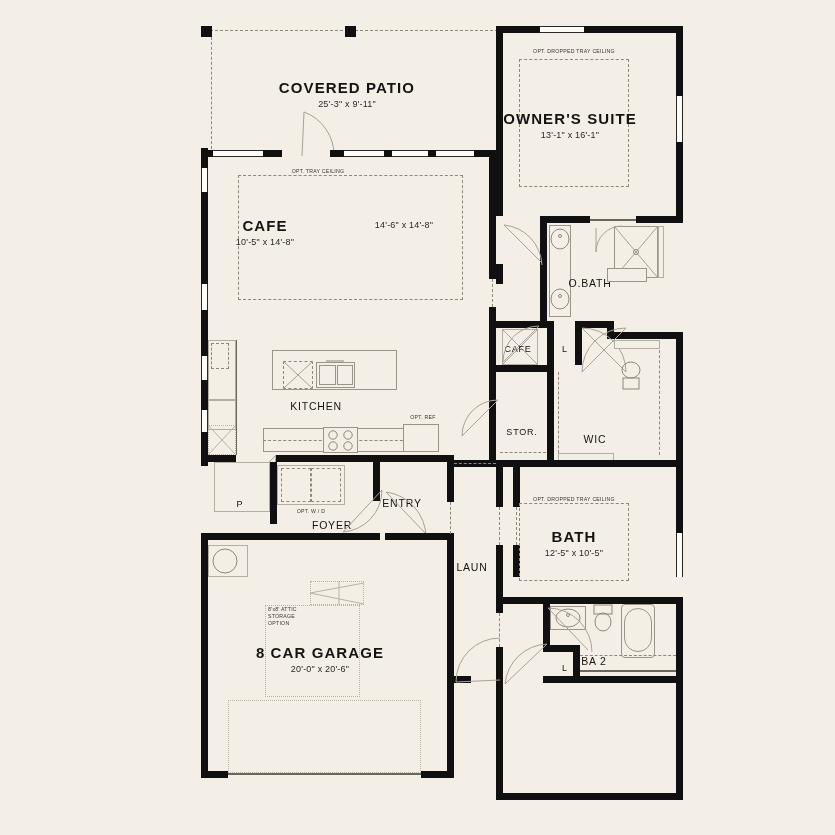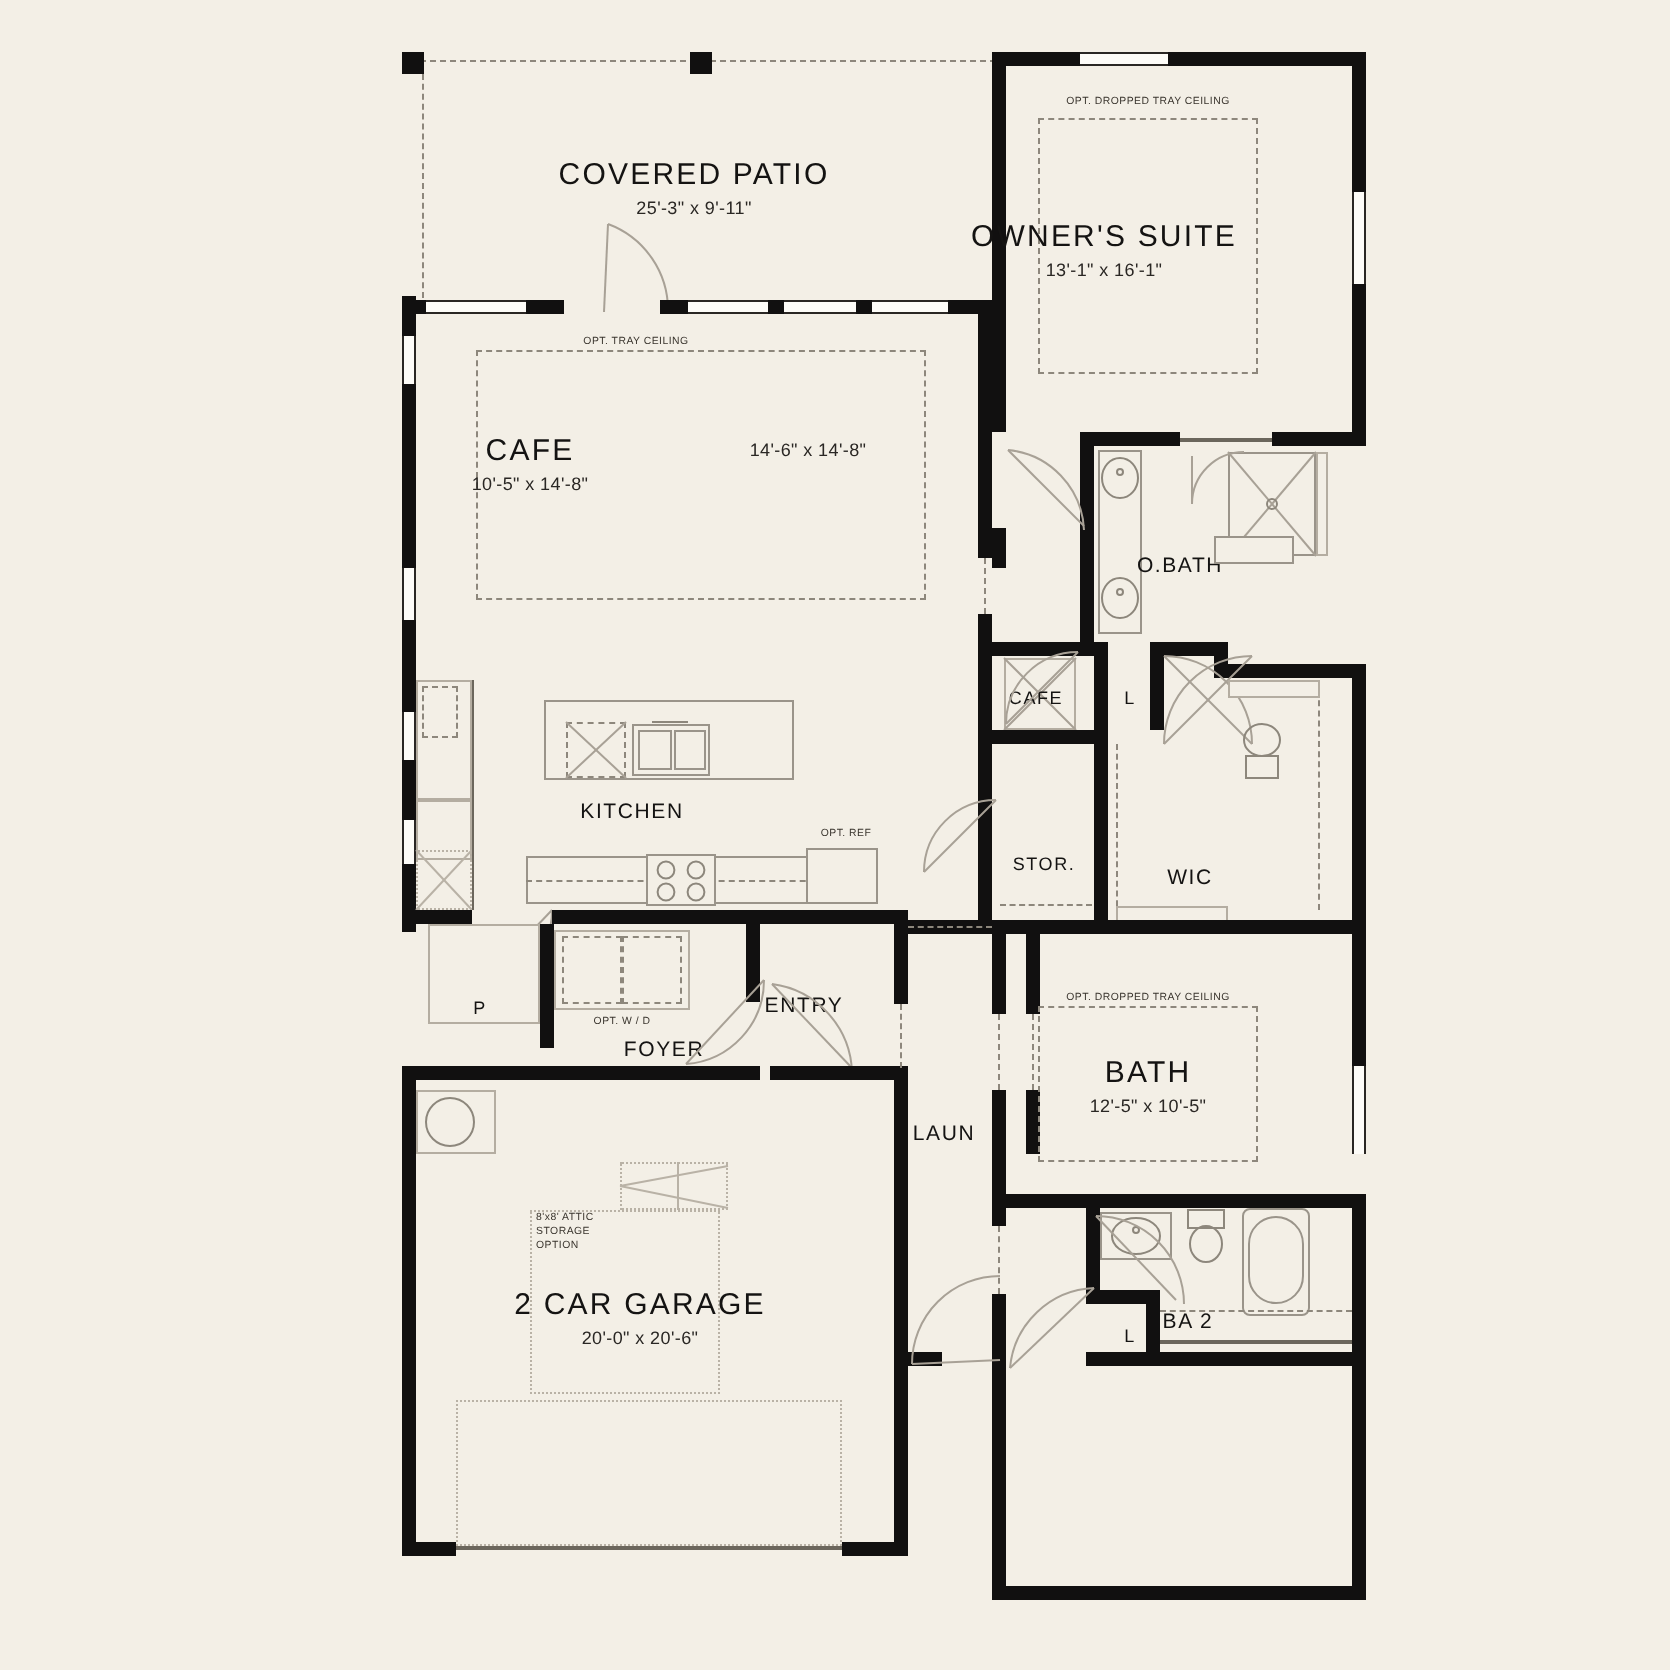--- a/index.html
+++ b/index.html
@@ -20,21 +20,21 @@
   .dash-l{position:absolute;border-left:1px dashed #8d877c;box-sizing:border-box;}
   .dash-t{position:absolute;border-top:1px dashed #8d877c;box-sizing:border-box;}
   .dot{position:absolute;border:1px dotted #b9b2a6;box-sizing:border-box;}
   .win{position:absolute;background:#fdfcf8;border-top:1px solid #2a2724;border-bottom:1px solid #2a2724;box-sizing:border-box;}
   .winv{position:absolute;background:#fdfcf8;border-left:1px solid #2a2724;border-right:1px solid #2a2724;box-sizing:border-box;}
 
   
   .rmlabel{position:absolute;text-align:center;color:#141312;
            font-family:"Liberation Sans", sans-serif;letter-spacing:.6px;
            white-space:nowrap;transform:translateX(-50%);}
-  .rmlabel .nm{display:block;font-size:15px;font-weight:400;letter-spacing:1.1px;}
+  .rmlabel .nm{display:block;font-size:15px;font-weight:700;letter-spacing:1.1px;}
   .rmlabel .dm{display:block;font-size:9px;letter-spacing:.2px;margin-top:3px;color:#2a2724;}
   .small{position:absolute;font-size:5.2px;color:#3a352e;letter-spacing:.25px;
          white-space:nowrap;transform:translateX(-50%);text-align:center;}
   .small.left{transform:none;text-align:left;line-height:7px;}
   .tag{position:absolute;font-size:12px;color:#141312;letter-spacing:.8px;white-space:nowrap;transform:translateX(-50%);}
   .tag.sm{font-size:10.5px;}
   .tag.xs{font-size:9px;}
   svg.arc{position:absolute;overflow:visible;}
   svg.arc path,svg.arc line{fill:none;stroke:#a8a196;stroke-width:1;}
   svg.ov{position:absolute;overflow:visible;}
@@ -75,21 +75,21 @@
 
   <div class="wall" style="left:496px;top:26px;width:187px;height:7px;"></div>
   <div class="wall" style="left:496px;top:26px;width:7px;height:190px;"></div>
   <div class="wall" style="left:676px;top:26px;width:7px;height:196px;"></div>
   <div class="win" style="left:540px;top:26px;width:44px;height:7px;"></div>
   <div class="winv" style="left:676px;top:96px;width:7px;height:46px;"></div>
 
   <div class="dash" style="left:519px;top:59px;width:110px;height:128px;"></div>
   <div class="small" style="left:574px;top:48px;">OPT. DROPPED TRAY CEILING</div>
 
-  <div class="rmlabel" style="left:552px;top:110px;width:180px;">
+  <div class="rmlabel" style="left:570px;top:110px;width:180px;">
     <span class="nm">OWNER'S SUITE</span>
     <span class="dm">13'-1" x 16'-1"</span>
   </div>
 
   <div class="wall" style="left:201px;top:156px;width:7px;height:12px;"></div>
   <div class="winv" style="left:201px;top:168px;width:7px;height:24px;"></div>
   <div class="wall" style="left:201px;top:192px;width:7px;height:92px;"></div>
   <div class="winv" style="left:201px;top:284px;width:7px;height:26px;"></div>
   <div class="wall" style="left:201px;top:310px;width:7px;height:46px;"></div>
   <div class="winv" style="left:201px;top:356px;width:7px;height:24px;"></div>
@@ -207,21 +207,21 @@
     <line x1="0" y1="12" x2="54" y2="23" stroke="#b9b2a6" stroke-width="1"></line>
     <line x1="29" y1="0" x2="29" y2="24" stroke="#b9b2a6" stroke-width="1"></line>
   </svg>
   <div class="small left" style="left:268px;top:606px;">
     <span>8'x8' ATTIC</span><br>
     <span>STORAGE</span><br>
     <span>OPTION</span>
   </div>
 
   <div class="rmlabel" style="left:320px;top:644px;width:190px;">
-    <span class="nm">2 CAR GARAGE</span>
+    <span class="nm">8 CAR GARAGE</span>
     <span class="dm">20'-0" x 20'-6"</span>
   </div>
 
   <div class="wall" style="left:540px;top:216px;width:50px;height:7px;"></div>
   <div class="thin" style="left:590px;top:219px;width:46px;height:2px;"></div>
   <div class="wall" style="left:636px;top:216px;width:47px;height:7px;"></div>
   <div class="wall" style="left:540px;top:216px;width:7px;height:105px;"></div>
 
   <svg class="arc" style="left:500px;top:223px;width:42px;height:42px;">
     <path d="M 42 42 A 42 42 0 0 0 4 2"></path>

